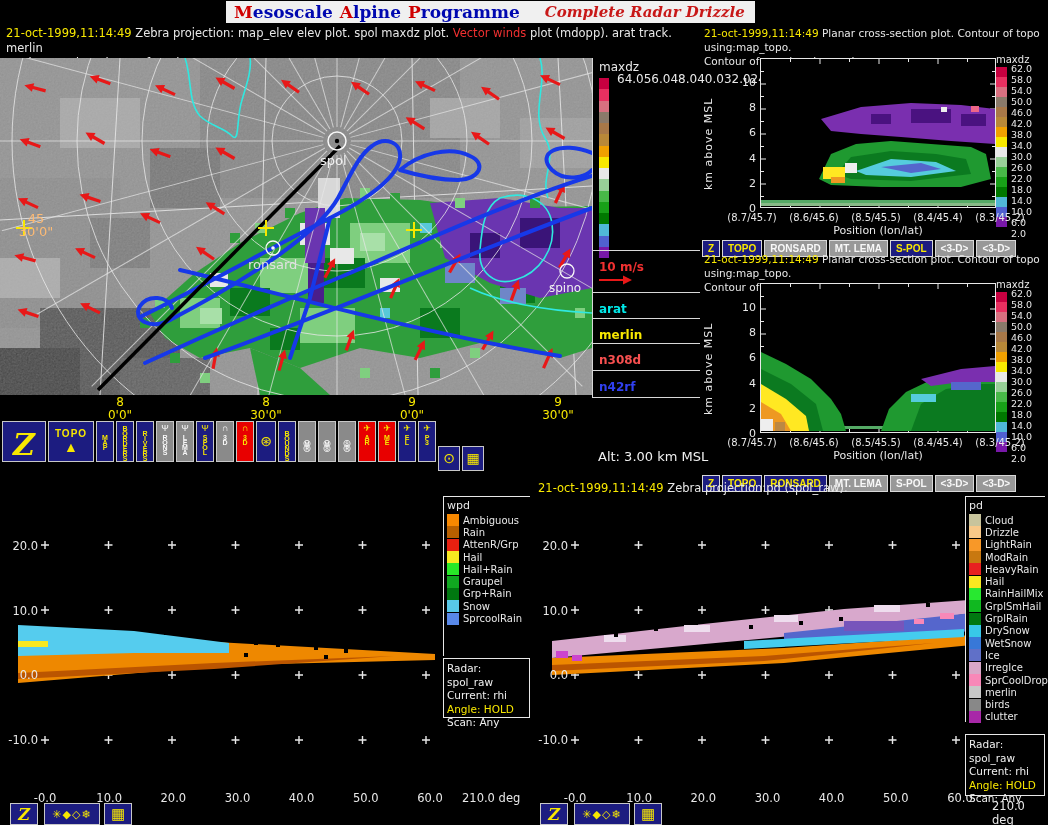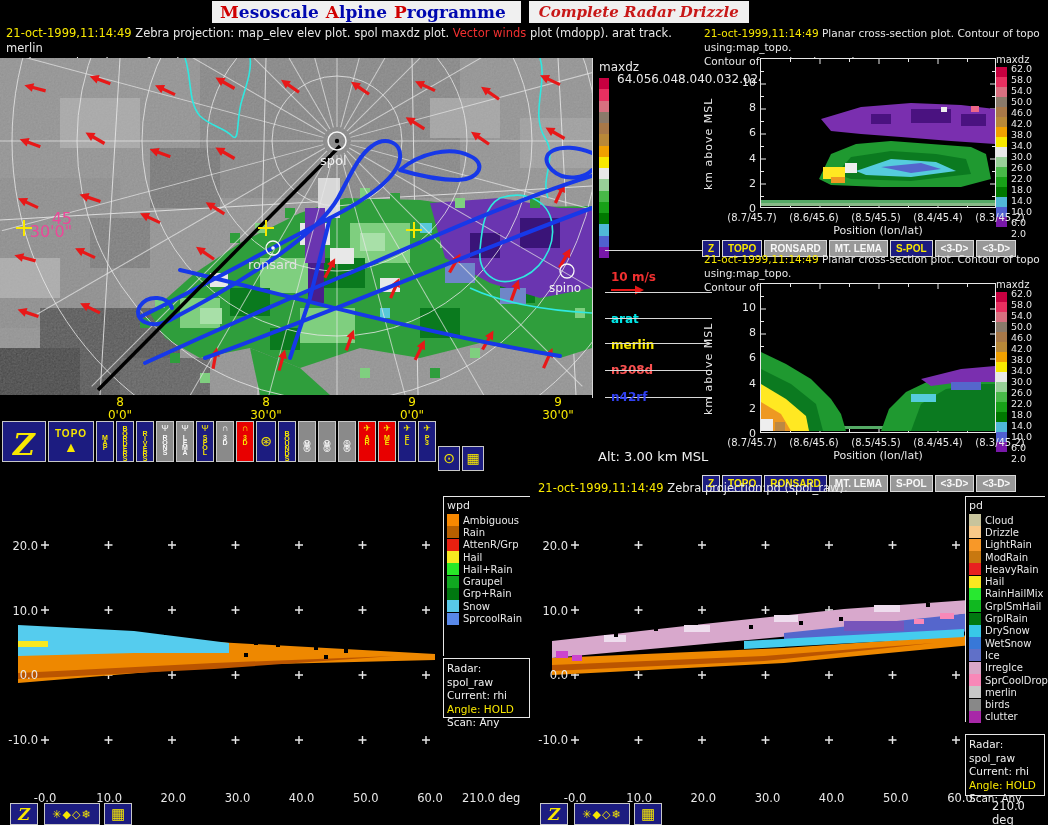--- a/index.html
+++ b/index.html
@@ -4,41 +4,41 @@
 <style>
   html,body{margin:0;padding:0;background:#000}
   #app{position:relative;width:1048px;height:825px;background:#000;overflow:hidden;
        font-family:"DejaVu Sans",sans-serif;color:#E8E8E8;font-size:12px}
   .abs{position:absolute}
   .ylw{color:#F8E800}
   .redtx{color:#F03030}
   svg text{font-family:"DejaVu Sans",sans-serif}
 
   
-  .title{left:212px;top:1px;display:flex;gap:8px}
+  .title{left:226px;top:1px;display:flex;}
   .t-main{background:#F0F0F0;color:#0008B0;font-family:"DejaVu Serif",serif;font-weight:bold;
           font-size:17px;padding:1px 8px;white-space:nowrap}
   .t-main .cap{color:#D00000}
   .t-main .word{margin-right:7px}
   .t-sub{background:#F0F0F0;color:#C81818;font-style:italic;font-family:"DejaVu Serif",serif;
          font-size:15px;font-weight:bold;padding:1px 10px;display:flex;align-items:center;white-space:nowrap}
 
   .mhdr{left:6px;top:26px;width:690px;font-size:11.5px;line-height:15px}
 
   
   .mlg{left:592px;top:58px;width:107px;height:340px;border-left:1px solid #D8D8D8}
-  .mlg .sect{position:absolute;left:12px;width:107px;border-top:1px solid #D8D8D8;padding:19px 0 0 6px;box-sizing:border-box}
+  .mlg .sect{position:absolute;left:0;width:107px;border-top:1px solid #D8D8D8;padding:9px 0 0 6px;box-sizing:border-box}
   .mlg-bar{position:absolute;left:6px;top:20px;width:10px;height:180px;display:flex;flex-direction:column}
   .mlg-bar .c{flex:1}
   .mlg-vals{position:absolute;left:24px;top:14px;height:192px;display:flex;justify-content:space-between;font-size:12px}
   .trk{font-size:12px;font-weight:bold}
 
   
   .lonlab{top:396px;width:80px;text-align:center;color:#F8E800;font-size:12px;line-height:13px}
-  .latlab{left:0px;top:212px;width:72px;text-align:right;color:#ec4899;font-size:16px;line-height:13px}
+  .latlab{left:0px;top:212px;width:72px;text-align:center;color:#fdba74;font-size:13px;line-height:13px}
 
   
   .tbar{left:2px;top:421px;height:46px;display:flex;gap:2px;align-items:flex-start}
   .tb{height:41px;width:18px;flex:none;background:#1C1C80;border:1px solid #C8C8C8;box-sizing:border-box;
       color:#F8E800;display:flex;flex-direction:column;align-items:center;justify-content:flex-start;
       padding:1px 0;cursor:pointer;overflow:hidden}
   .tb .ticon{font-size:9px;line-height:10px;height:10px}
   .tb .vlab{writing-mode:vertical-lr;text-orientation:upright;font-size:7px;font-weight:bold;
             letter-spacing:-2px;line-height:1;margin-top:1px}
   .tb[data-kind="z"]{width:44px;justify-content:center}

